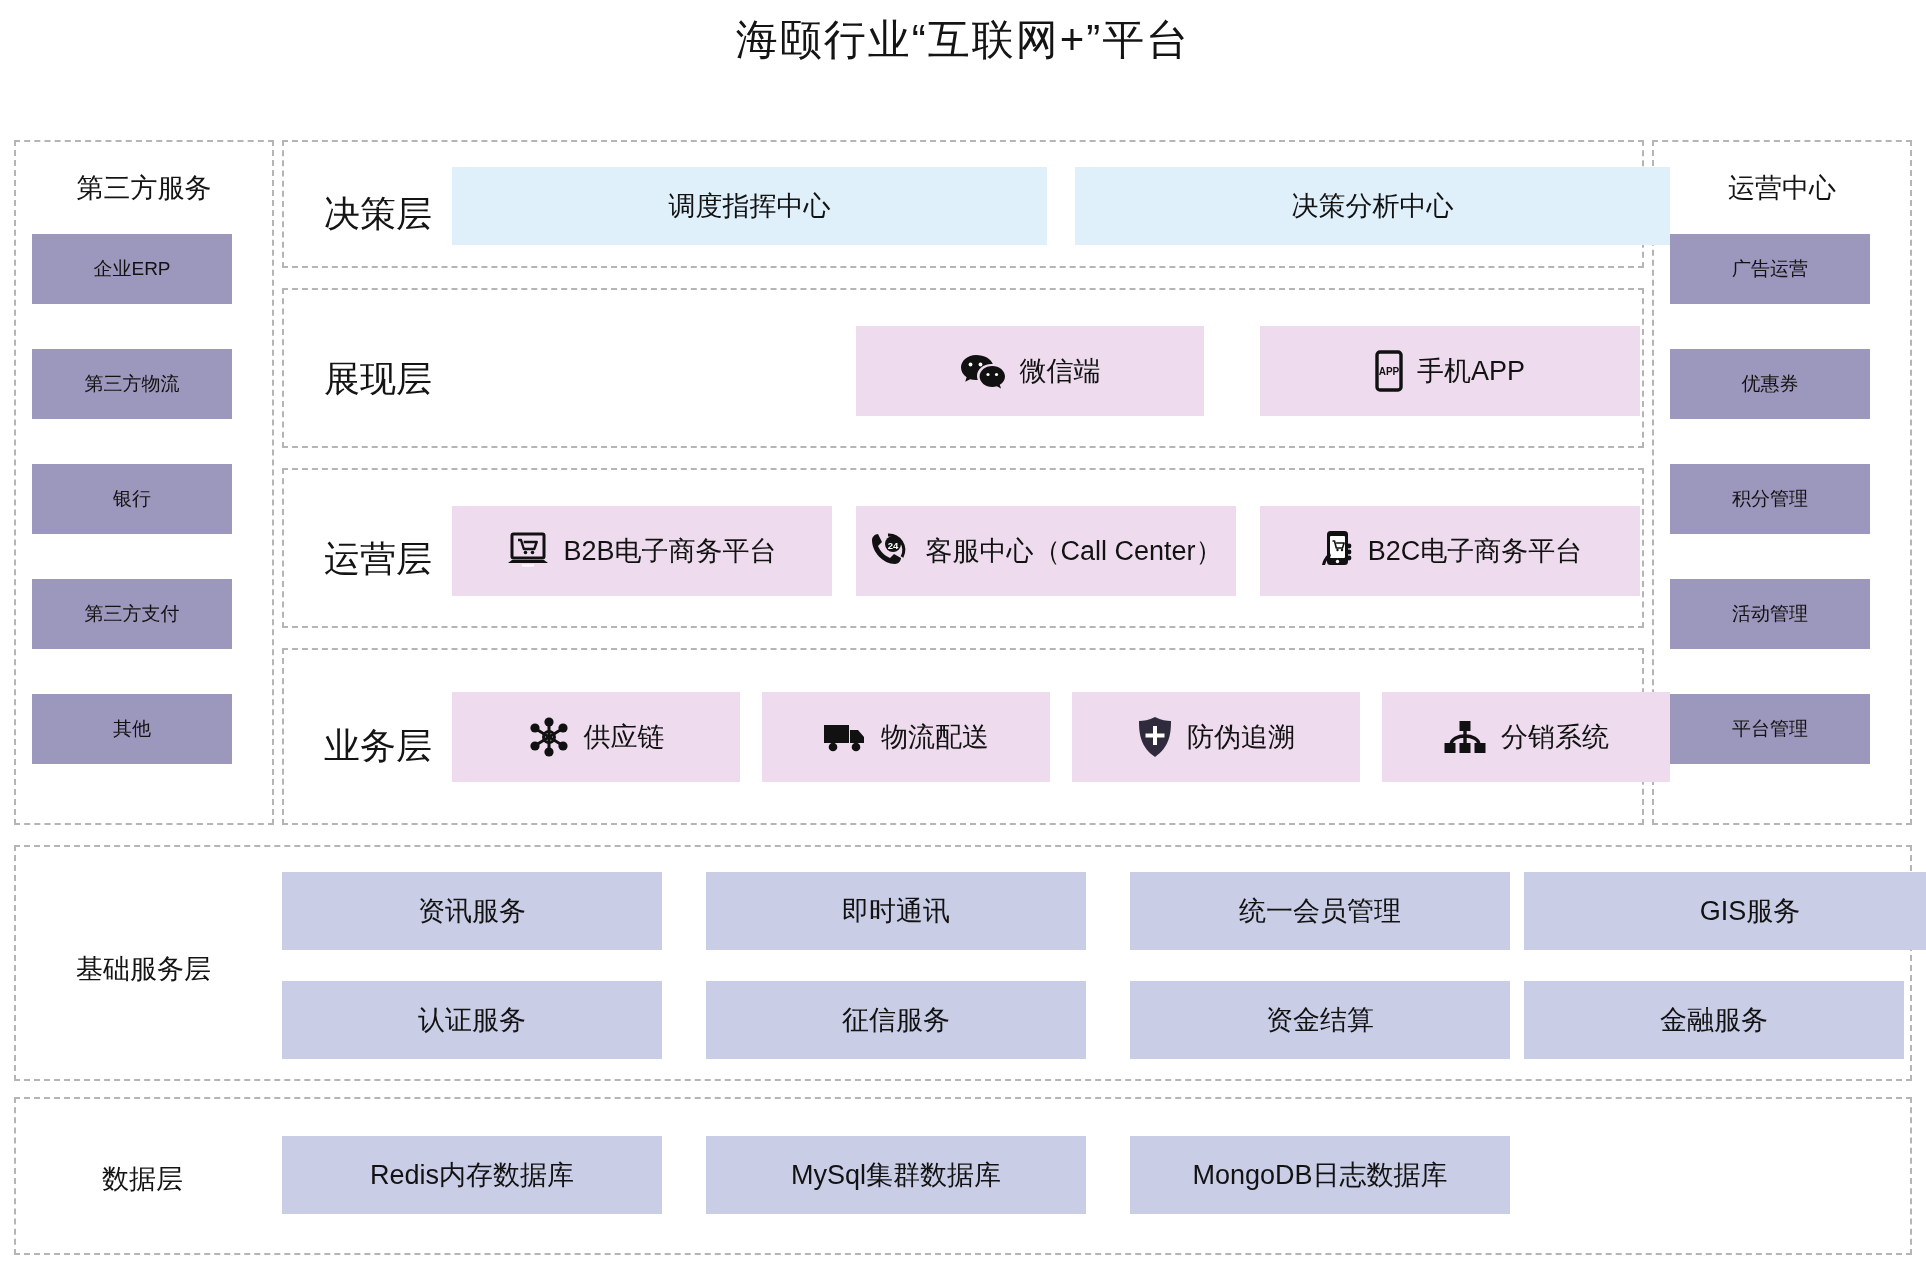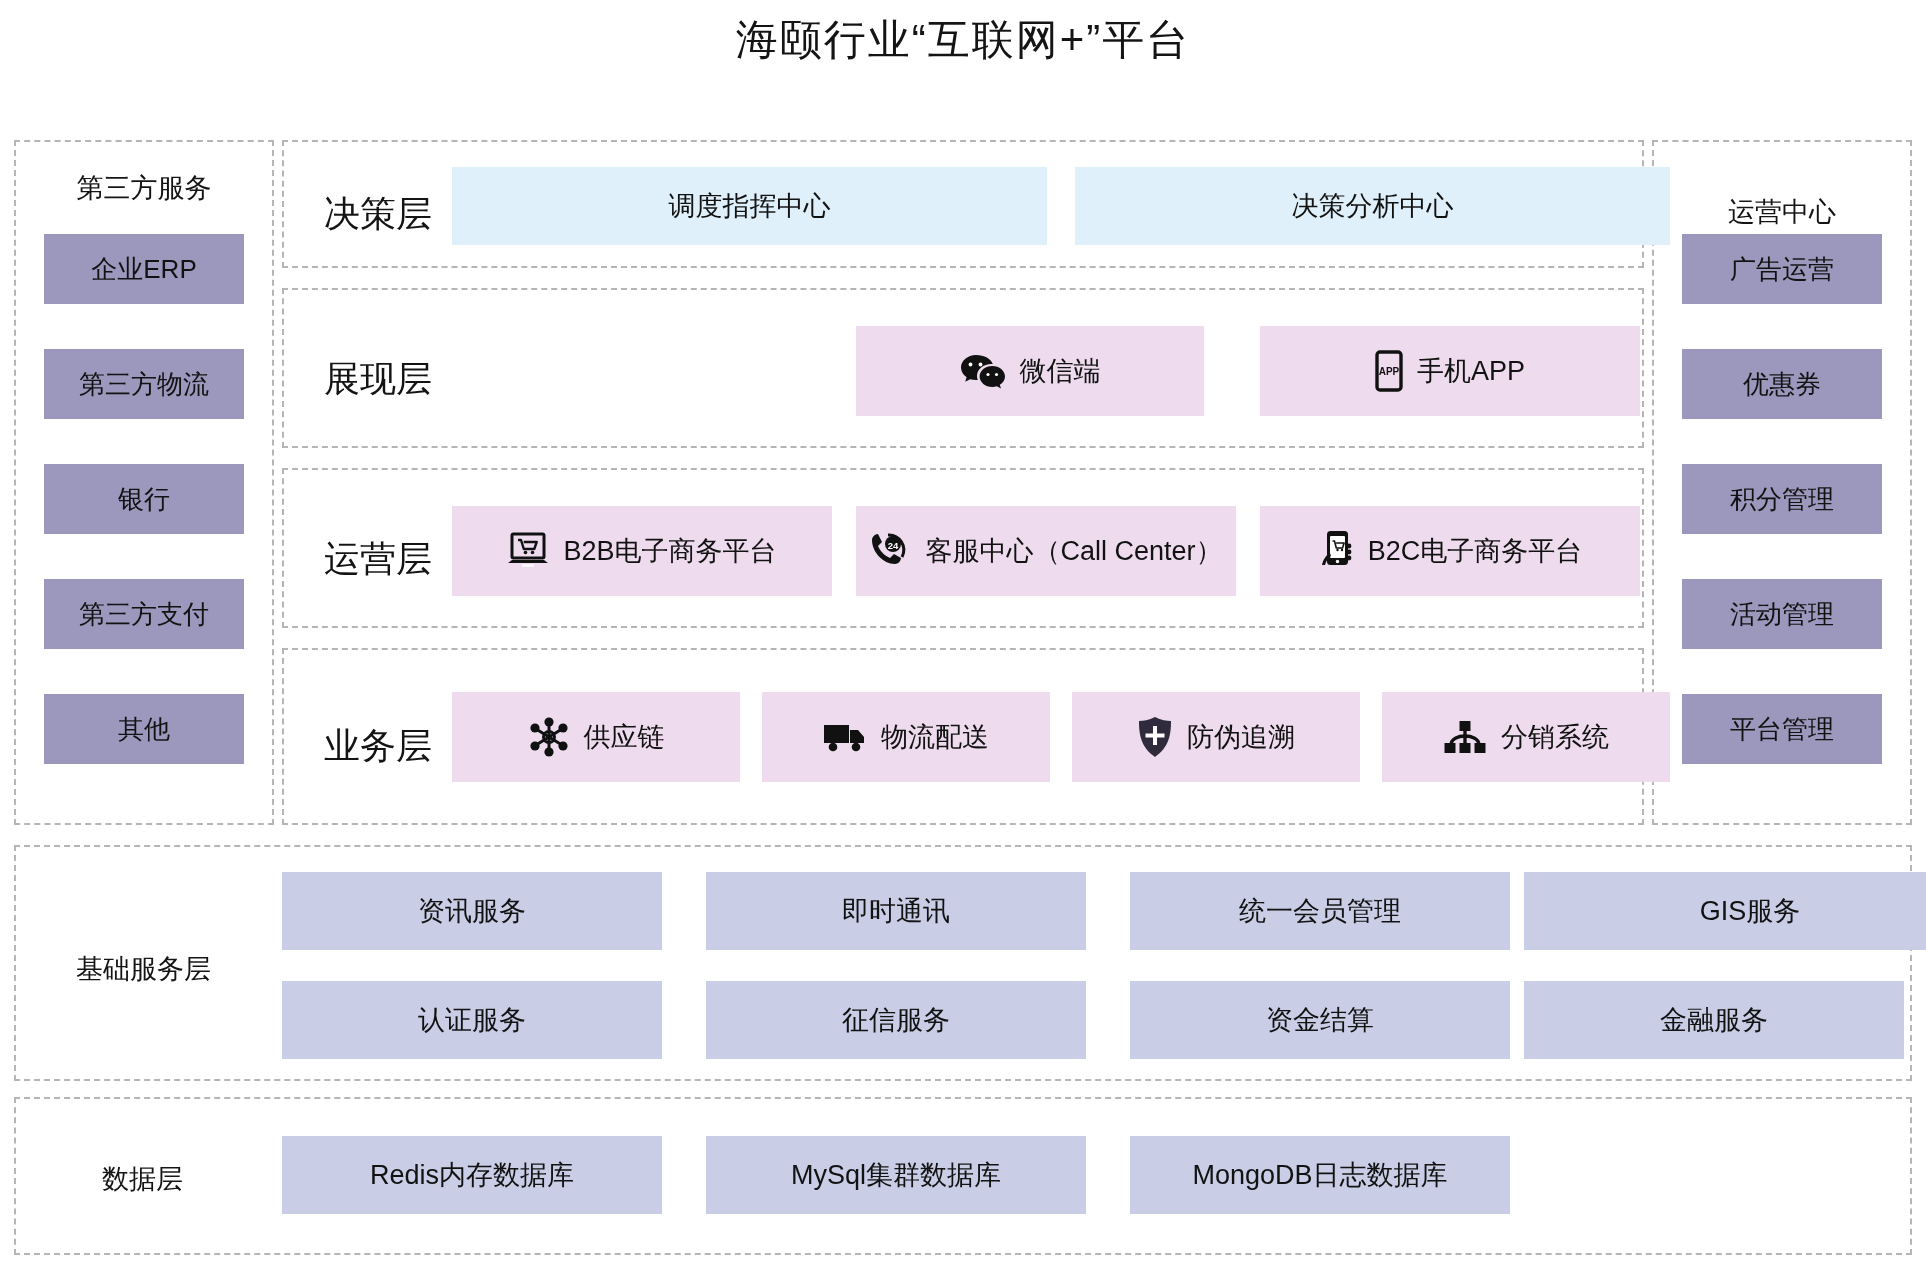--- a/index.html
+++ b/index.html
@@ -27,24 +27,24 @@
     background: #ffffff;
   }
 
   
   .side-col { width: 260px; }
   .side-title {
     position: absolute; left: 0; width: 100%;
     text-align: center; font-size: 27px; color: #141414;
   }
   .side-box {
-    position: absolute; left: 28px; width: 200px; height: 70px;
+    position: absolute; left: 16px; width: 200px; height: 70px;
     background: #9c97bc;
     display: flex; align-items: center; justify-content: center;
-    font-size: 26px; color: #121212; white-space: nowrap;
+    font-size: 19px; color: #121212; white-space: nowrap;
   }
 
   
   .layer-label {
     position: absolute;
     font-size: 36px; color: #141414; white-space: nowrap;
   }
   .cell {
     position: absolute;
     display: flex; align-items: center; justify-content: center;
@@ -73,21 +73,21 @@
     <div class="side-title" style="top:28px;">第三方服务</div>
 
     <div class="side-box" style="top:92px;">企业ERP</div>
     <div class="side-box" style="top:207px;">第三方物流</div>
     <div class="side-box" style="top:322px;">银行</div>
     <div class="side-box" style="top:437px;">第三方支付</div>
     <div class="side-box" style="top:552px;">其他</div>
   </div>
 
   <div class="dashed side-col" style="left:1652px; top:140px; width:260px; height:685px;">
-    <div class="side-title" style="top:28px;margin-top:24px;">运营中心</div>
+    <div class="side-title" style="top:28px;">运营中心</div>
 
     <div class="side-box" style="top:92px;">广告运营</div>
     <div class="side-box" style="top:207px;">优惠券</div>
     <div class="side-box" style="top:322px;">积分管理</div>
     <div class="side-box" style="top:437px;">活动管理</div>
     <div class="side-box" style="top:552px;">平台管理</div>
   </div>
 
   <div class="dashed" style="left:282px; top:140px; width:1362px; height:128px;">
     <div class="layer-label" style="left:40px; top:48px;">决策层</div>

